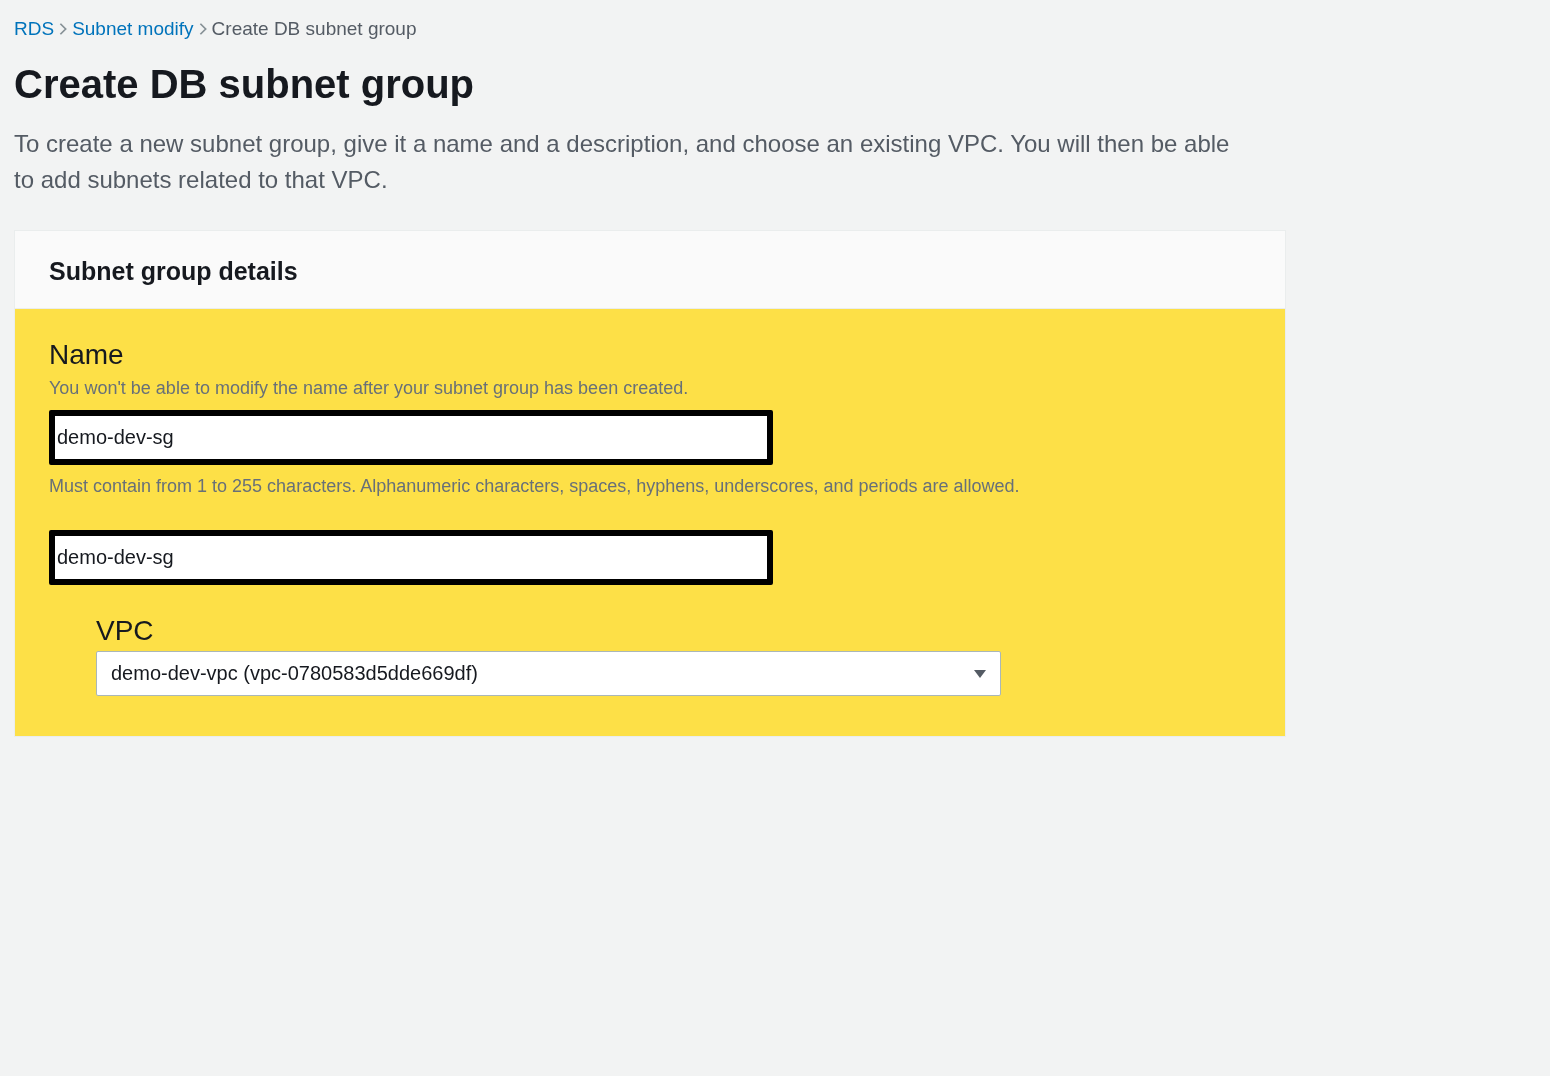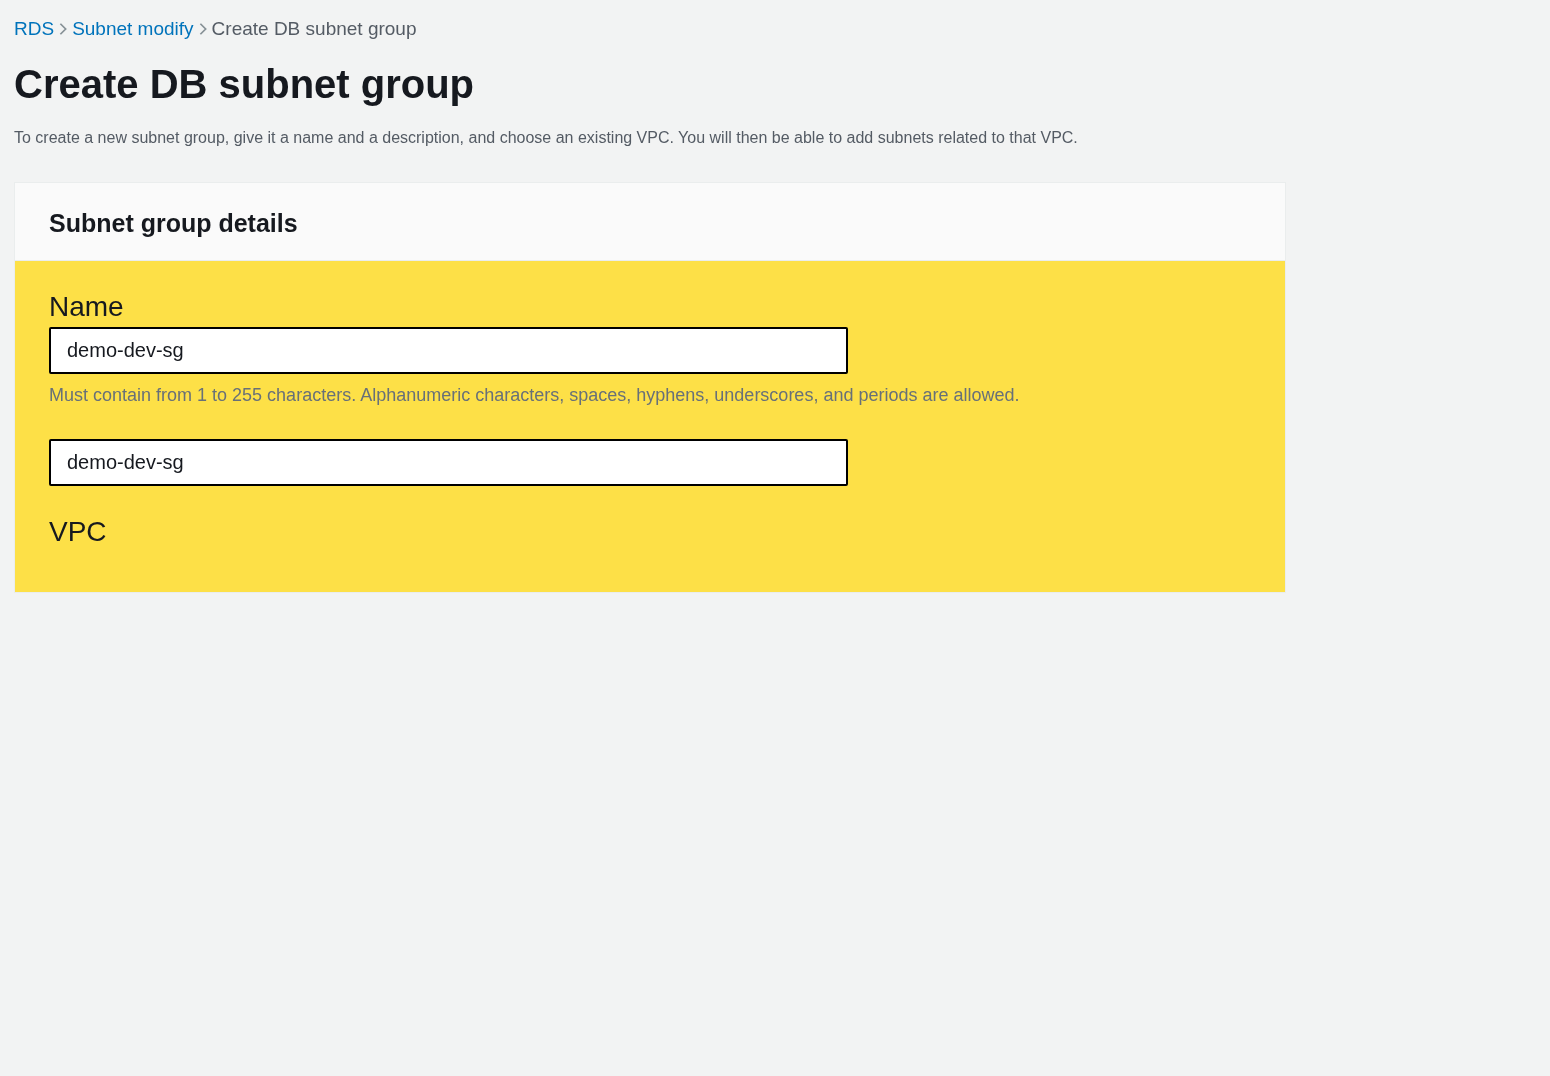--- a/index.html
+++ b/index.html
@@ -40,21 +40,21 @@
       color: #545b64;
     }
     h1.page-title {
       font-size: 40px;
       font-weight: 600;
       line-height: 1.2;
       margin-bottom: 18px;
       color: #16191f;
     }
     .page-desc {
-      font-size: 16px;
+      font-size: 24px;
       line-height: 1.5;
       color: #545b64;
       max-width: 1230px;
       margin-bottom: 32px;
     }
     .panel {
       background: #fde047;
       border: 1px solid #eaeded;
       max-width: 1272px;
     }
@@ -69,20 +69,21 @@
       color: #16191f;
     }
     .panel-body {
       padding: 30px 34px 40px 34px;
     }
     .form-field {
       margin-bottom: 30px;
     }
     .form-field:last-child {
       margin-bottom: 0;
+      margin-left: 47px;
     }
     .field-label {
       display: block;
       font-size: 28px;
       font-weight: 400;
       color: #16191f;
       margin-bottom: 4px;
     }
     .field-hint {
       font-size: 18px;
@@ -90,25 +91,25 @@
       line-height: 1.5;
       margin-bottom: 8px;
     }
     .field-constraint {
       font-size: 18px;
       color: #687078;
       line-height: 1.5;
       margin-top: 8px;
     }
     input.text-input {
-      width: 799px;
+      width: 724px;
       max-width: 100%;
-      padding: 10px 16px;
+      padding: 10px 2px;
       font-size: 20px;
-      border: 2px solid #000000;
+      border: 6px solid #000000;
       border-radius: 2px;
       background: #ffffff;
       color: #16191f;
       font-family: inherit;
     }
     .select-wrap {
       position: relative;
       width: 905px;
       max-width: 100%;
     }
@@ -162,26 +163,37 @@
 <p class="page-desc">To create a new subnet group, give it a name and a description, and choose an existing VPC. You will then be able to add subnets related to that VPC.</p>
 
 <section class="panel">
   <header class="panel-header">
     <h2>Subnet group details</h2>
   </header>
   <div class="panel-body">
 
     <div class="form-field">
       <label class="field-label">Name</label>
+      <div class="field-hint">You won't be able to modify the name after your subnet group has been created.</div>
       <input type="text" class="text-input" value="demo-dev-sg" style="">
       <div class="field-constraint">Must contain from 1 to 255 characters. Alphanumeric characters, spaces, hyphens, underscores, and periods are allowed.</div>
     </div>
 
     <div class="form-field">
       <input type="text" class="text-input" value="demo-dev-sg" style="">
     </div>
 
     <div class="form-field">
       <label class="field-label">VPC</label>
+      <div class="select-wrap">
+        <div class="select">
+          <span>demo-dev-vpc (vpc-0780583d5dde669df)</span>
+        </div>
+        <span class="select-caret">
+          <svg viewBox="0 0 14 10">
+              <polygon points="1,1 13,1 7,9"></polygon>
+            </svg>
+        </span>
+      </div>
     </div>
 
   </div>
 </section>
 
 </body></html>

